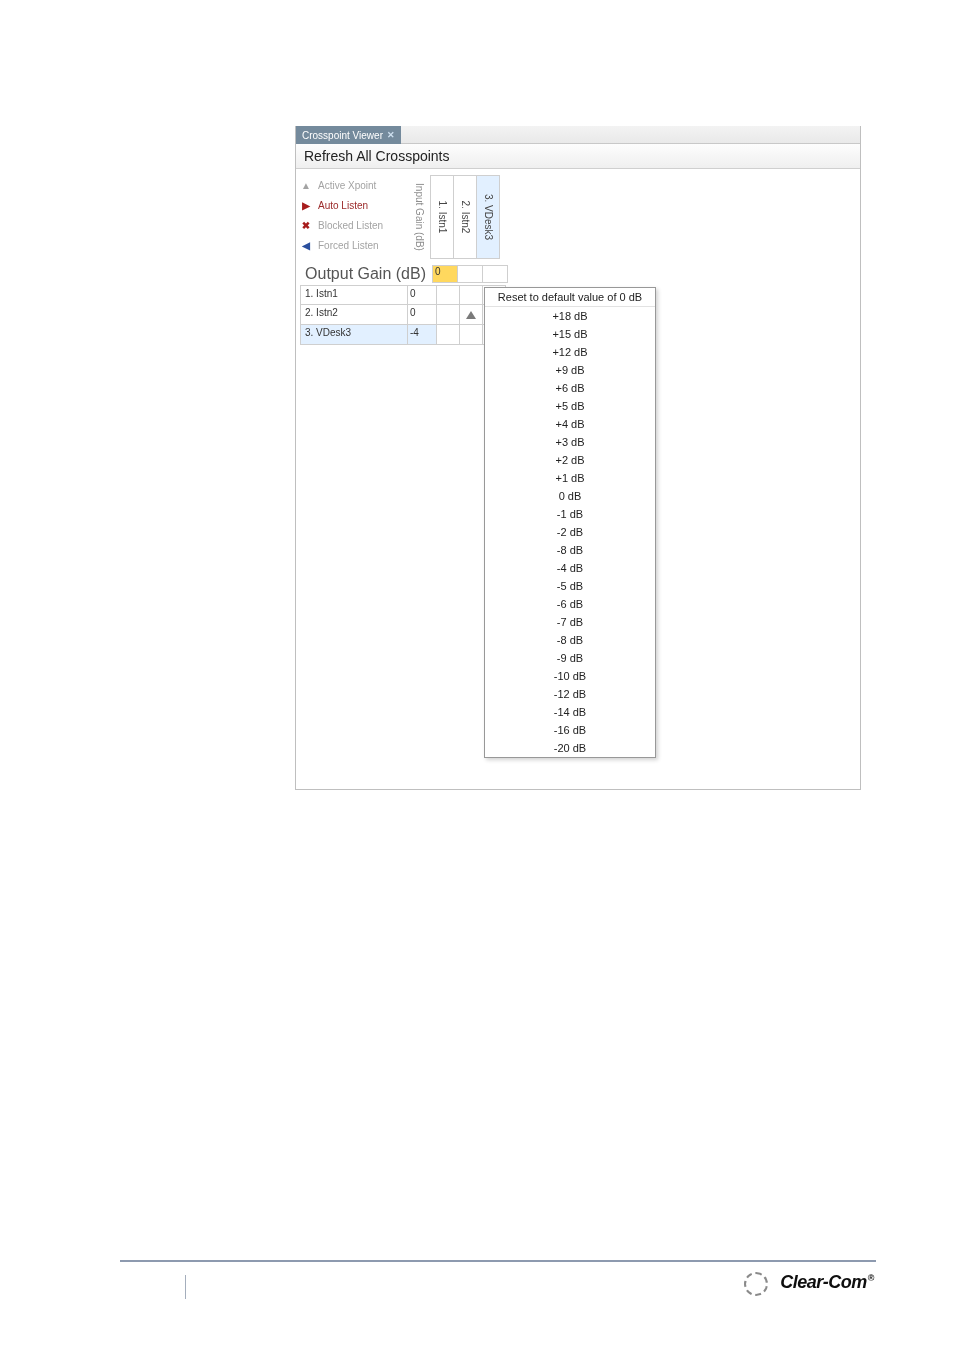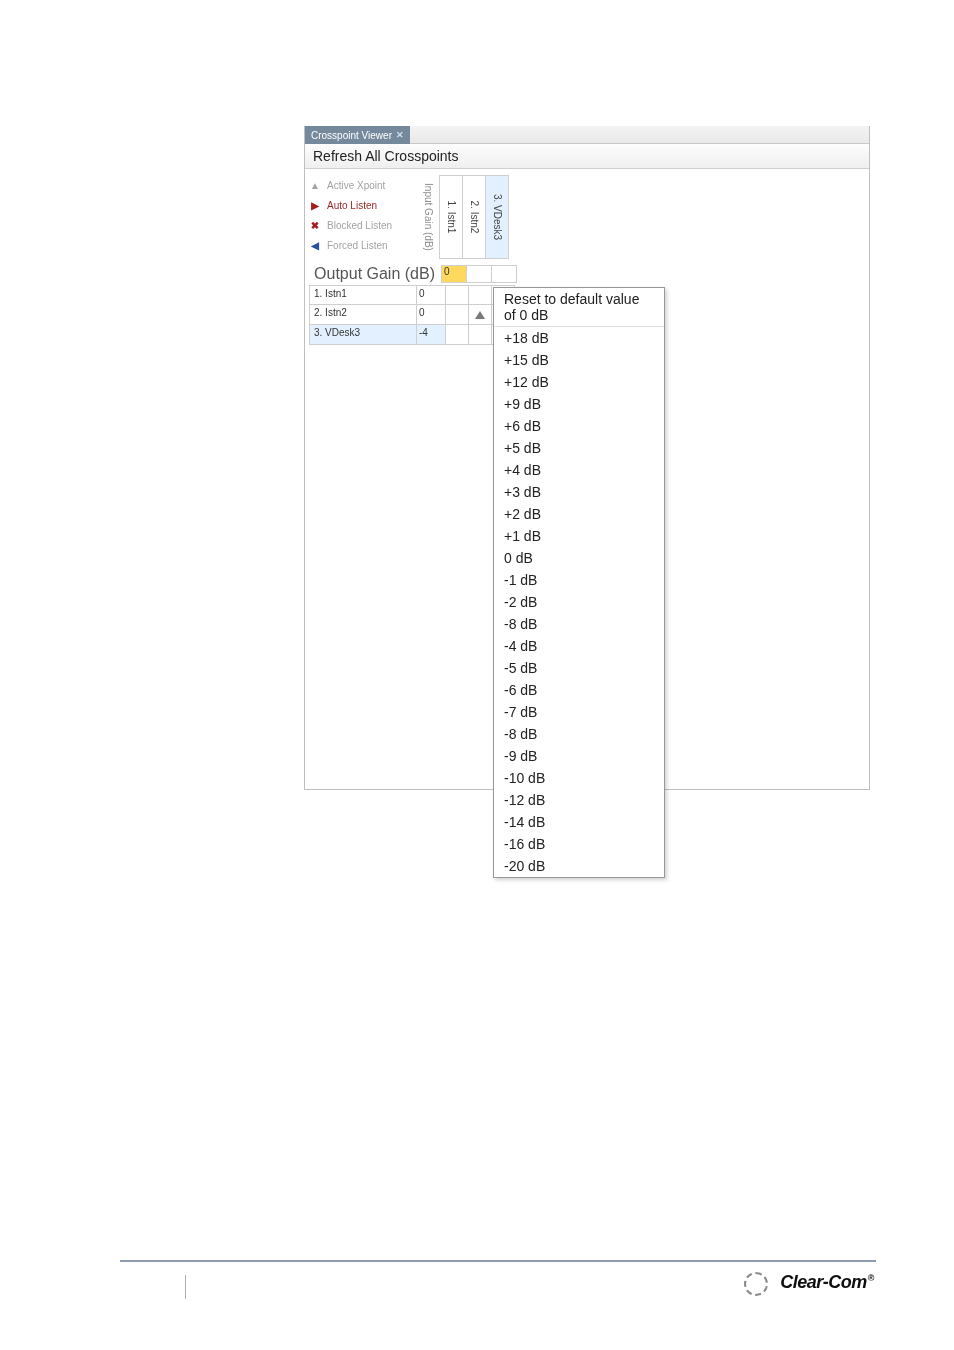--- a/index.html
+++ b/index.html
@@ -1,17 +1,17 @@
 <!DOCTYPE html>
 <html><head>
 <meta charset="utf-8">
 <style>
   html,body{margin:0;padding:0;background:#fff;font-family:"Segoe UI",Tahoma,Arial,sans-serif;font-size:11px;color:#333;}
   .page{width:954px;height:1350px;position:relative;background:#fff;}
-  .screenshot{position:absolute;left:295px;top:126px;width:564px;border:1px solid #bfbfbf;border-top:none;margin-left:9px;}
+  .screenshot{position:absolute;left:295px;top:126px;width:564px;border:1px solid #bfbfbf;border-top:none;}
   .tabbar{height:18px;display:flex;align-items:stretch;}
   .tab{background:#748a9c;color:#fff;font-size:10px;padding:0 6px;display:flex;align-items:center;gap:4px;}
   .tab .close-x{font-weight:bold;color:#cfe0ef;font-size:9px;}
   .tabbar-rest{flex:1;background:linear-gradient(#f3f3f3,#e9e9e9);border-bottom:1px solid #c8c8c8;}
   .toolbar{height:24px;border-bottom:1px solid #cfcfcf;padding:0 8px;display:flex;align-items:center;background:linear-gradient(#fdfdfd,#efefef);}
   .toolbar-btn{font-size:14px;color:#222;}
   .content{position:relative;background:#fff;}
   
   .legend{position:absolute;left:4px;top:6px;width:106px;}
   .leg-row{display:flex;align-items:center;gap:6px;height:20px;color:#a3a3a3;font-size:10px;}
@@ -43,21 +43,21 @@
   .row .gain{width:26px;border:1px solid #cfcfcf;border-left:none;border-top:none;font-size:10px;padding:2px 0 0 2px;}
   .row:first-child .gain{border-top:1px solid #cfcfcf;}
   .row .cells{display:flex;}
   .cell{width:22px;border-right:1px solid #cfcfcf;border-bottom:1px solid #cfcfcf;position:relative;}
   .row:first-child .cell{border-top:1px solid #cfcfcf;}
   .row .cell:last-child{}
   .icn-up{position:absolute;left:50%;top:50%;width:0;height:0;border-left:5px solid transparent;border-right:5px solid transparent;border-bottom:8px solid #7a7a7a;transform:translate(-50%,-50%);}
   .row.sel .lbl,.row.sel .gain{background:#e2f0ff;}
   
   .ctxmenu{position:absolute;background:#fff;border:1px solid #989898;box-shadow:2px 2px 4px rgba(0,0,0,.18);width:170px;}
-  .ctx-item{padding:3px 10px;font-size:14px;color:#222;cursor:default;}
+  .ctx-item{padding:3px 10px;font-size:11px;color:#222;cursor:default;text-align:center;}
   .ctx-item.sep{border-bottom:1px solid #e2e2e2;}
   
   .rule{position:absolute;left:120px;right:78px;top:1260px;height:2px;background:#8d9aaf;}
   .pnum{position:absolute;left:185px;top:1275px;height:24px;border-right:1px solid #a4aebc;}
   .logo{position:absolute;right:80px;top:1272px;display:flex;align-items:flex-start;gap:12px;}
   .logo-ring{width:20px;height:20px;border:2px dashed #8a8a8a;border-radius:50%;}
   .logo-txt{font-family:"Segoe UI",Arial,sans-serif;font-weight:800;font-style:italic;font-size:18px;color:#0f0f0f;letter-spacing:-.5px;}
   .logo-txt .r{font-size:9px;vertical-align:super;font-style:normal;color:#0f0f0f;margin-left:1px;}
 </style>
 </head>

